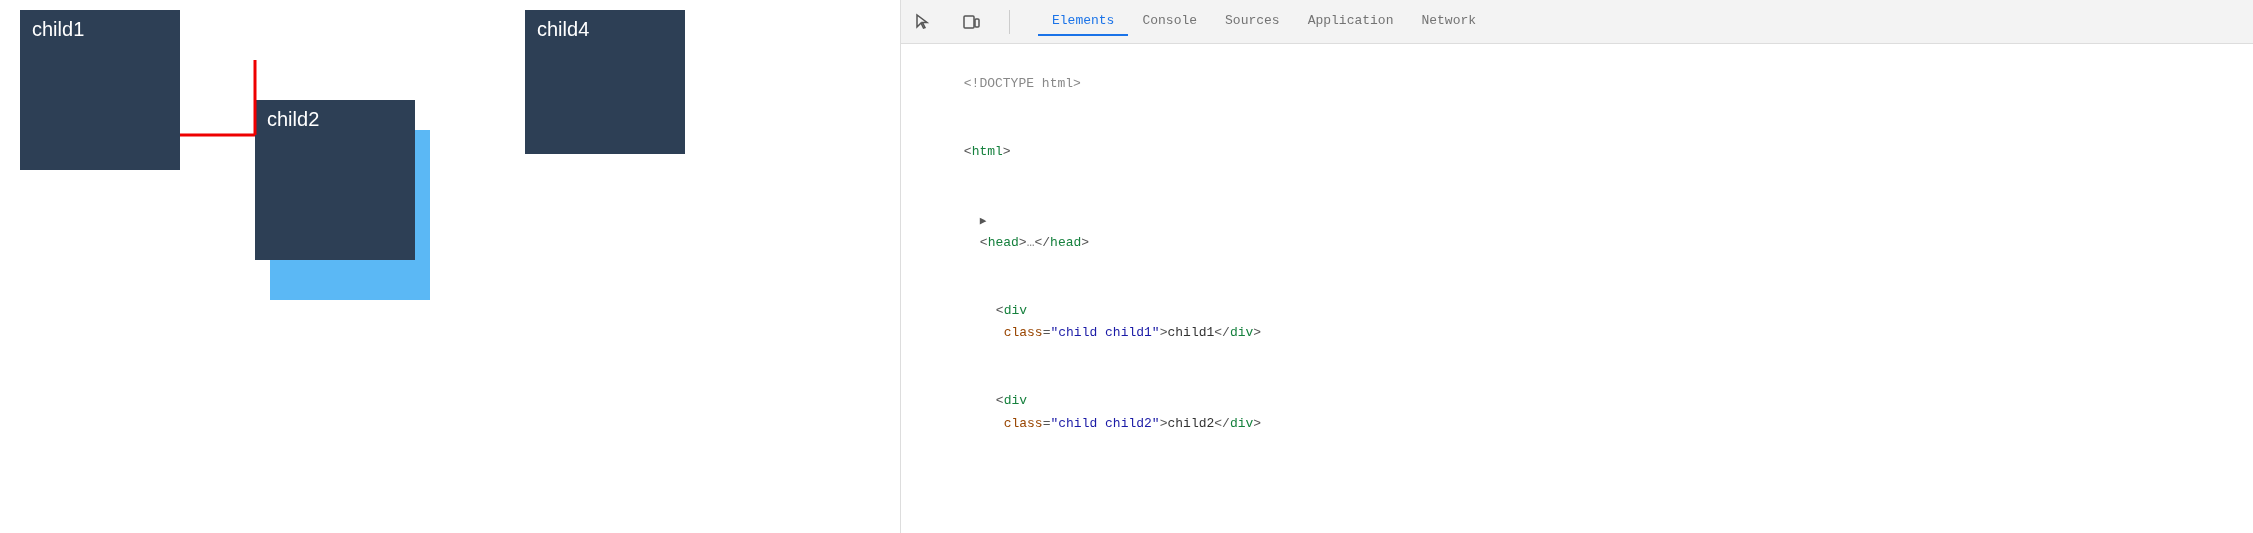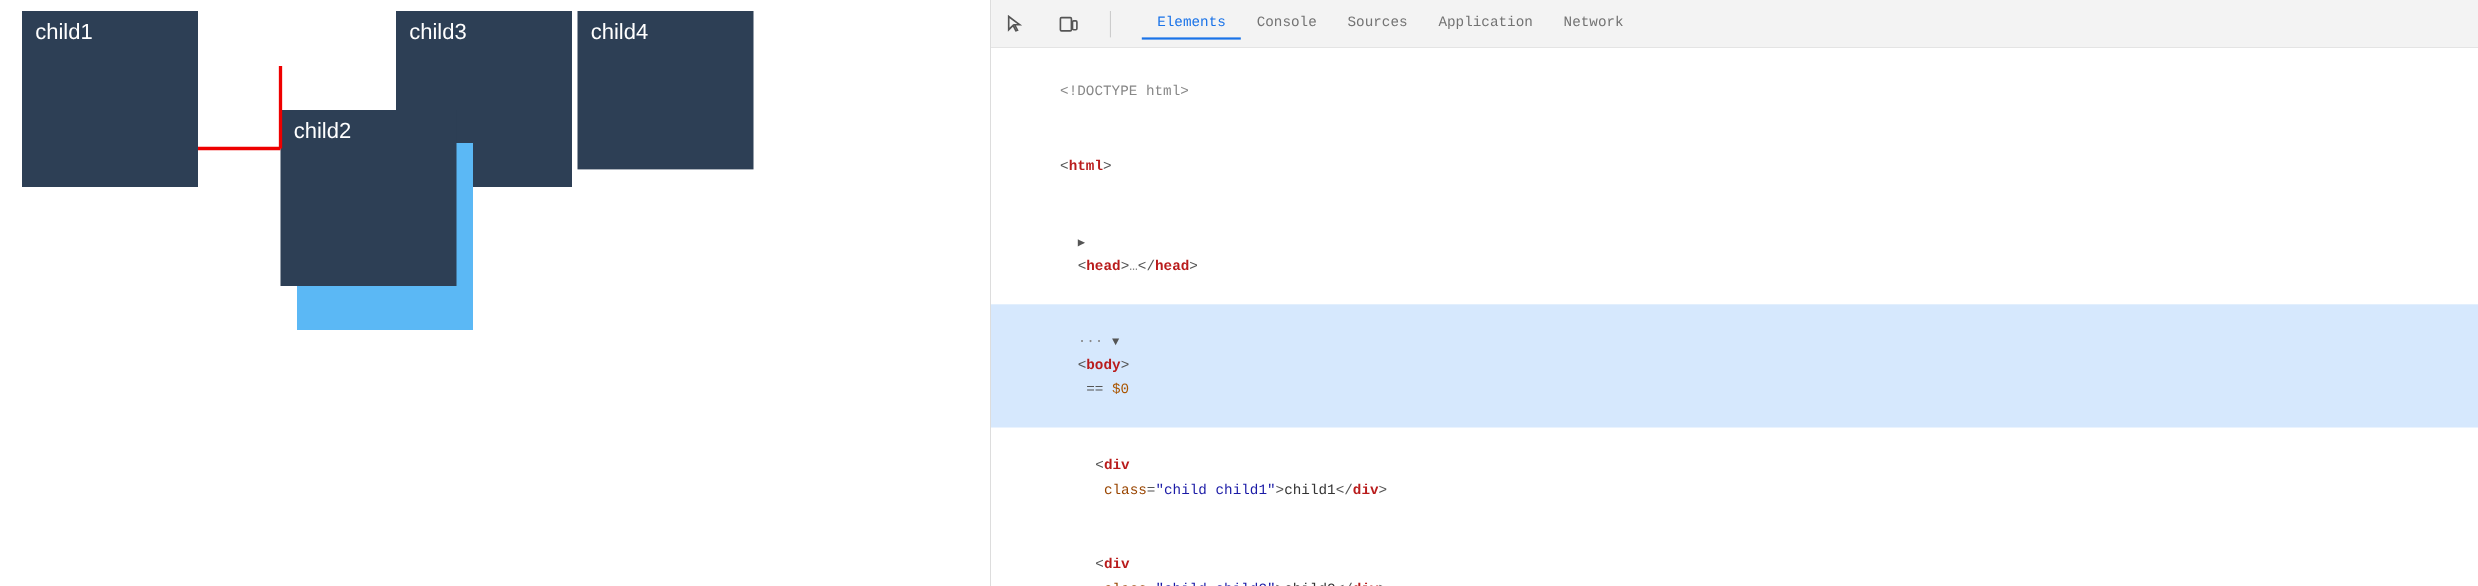--- a/index.html
+++ b/index.html
@@ -159,21 +159,21 @@
       color: #333;
     }
     .code-line.highlighted {
       background: #d6e8fd;
     }
 
     .indent1 { padding-left: 32px; }
     .indent2 { padding-left: 48px; }
 
     .tag-bracket { color: #555; }
-    .tag-name { color: #b91c1c; font-weight: bold; }
+    .tag-name { color: #15803d; }
     .attr-name { color: #994500; }
     .attr-value { color: #1a1aa6; }
     .comment { color: #888; }
     .eq-sign { color: #555; }
     .dollar { color: #a50; }
     .dots { color: #888; }
 
     .expand-arrow {
       display: inline-block;
       width: 12px;
@@ -183,23 +183,20 @@
   </style>
 </head>
 <body>
 
 <div class="demo-panel">
 
   <div class="child-box child1">
     <span>child1</span>
   </div>
 
-  <div class="child-box child3">
-    <span>child3</span>
-  </div>
 
   <div class="child-box child4">
     <span>child4</span>
   </div>
 
   <div class="child2-dark">
     <span>child2</span>
   </div>
 
   <div class="child2-light"></div>
@@ -241,25 +238,20 @@
     <div class="code-line">
       <span class="comment">&lt;!DOCTYPE html&gt;</span>
     </div>
     <div class="code-line">
       <span class="tag-bracket">&lt;</span><span class="tag-name">html</span><span class="tag-bracket">&gt;</span>
     </div>
     <div class="code-line indent1">
       <span class="expand-arrow">▶</span>
       <span class="tag-bracket">&lt;</span><span class="tag-name">head</span><span class="tag-bracket">&gt;</span><span class="dots">…</span><span class="tag-bracket">&lt;/</span><span class="tag-name">head</span><span class="tag-bracket">&gt;</span>
     </div>
-    <div class="code-line indent1 highlighted">
-      <span class="dots">···</span> <span class="expand-arrow">▼</span>
-      <span class="tag-bracket">&lt;</span><span class="tag-name">body</span><span class="tag-bracket">&gt;</span>
-      <span class="eq-sign"> == </span><span class="dollar">$0</span>
-    </div>
     <div class="code-line indent2">
       <span class="tag-bracket">&lt;</span><span class="tag-name">div</span>
       <span> </span><span class="attr-name">class</span><span class="eq-sign">=</span><span class="attr-value">"child child1"</span><span class="tag-bracket">&gt;</span><span>child1</span><span class="tag-bracket">&lt;/</span><span class="tag-name">div</span><span class="tag-bracket">&gt;</span>
     </div>
     <div class="code-line indent2">
       <span class="tag-bracket">&lt;</span><span class="tag-name">div</span>
       <span> </span><span class="attr-name">class</span><span class="eq-sign">=</span><span class="attr-value">"child child2"</span><span class="tag-bracket">&gt;</span><span>child2</span><span class="tag-bracket">&lt;/</span><span class="tag-name">div</span><span class="tag-bracket">&gt;</span>
     </div>
 
   </div>

